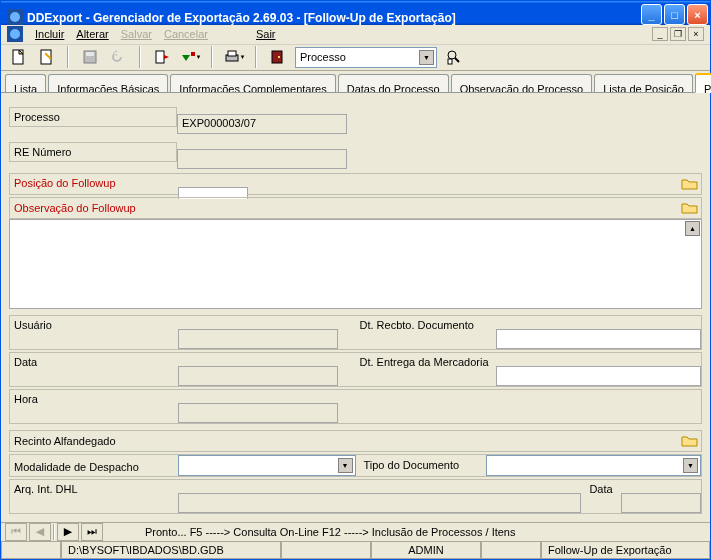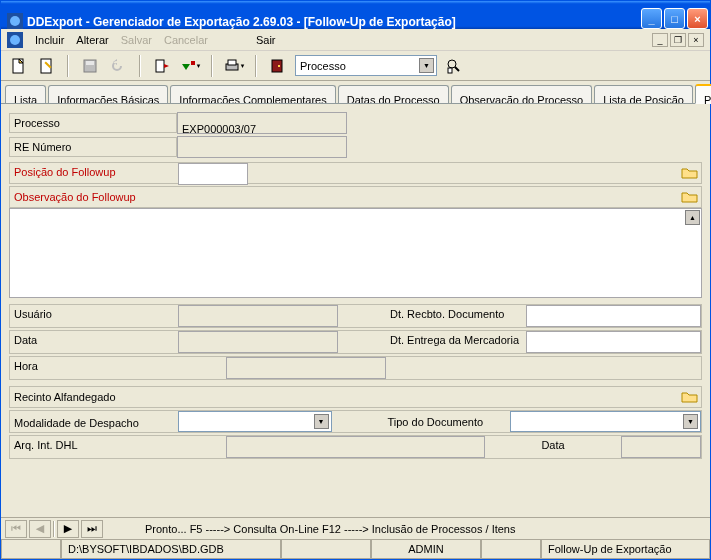--- a/index.html
+++ b/index.html
@@ -5,41 +5,41 @@
 * { box-sizing: border-box; font-family: Tahoma, Arial, sans-serif; font-size: 11px; }
 body { margin: 0; background: #ece9d8; }
 .window { width: 711px; height: 560px; border: 1px solid #0054e3; background: #ece9d8; display: flex; flex-direction: column; }
 .titlebar { height: 28px; background: linear-gradient(to bottom, #3a93ff 0%, #0054e3 10%, #0054e3 90%, #003fb3 100%); display: flex; align-items: flex-end; padding: 0 2px 0 6px; color: #fff; }
 .titlebar .icon-app { width: 16px; height: 16px; margin-right: 4px; }
 .titlebar .title { font-weight: bold; flex: 1; font-size: 12px; white-space: nowrap; }
 .titlebar .winbtns { display: flex; gap: 2px; }
 .titlebar .winbtn { width: 21px; height: 21px; border: 1px solid #fff; border-radius: 3px; display: flex; align-items: center; justify-content: center; font-weight: bold; color: #fff; background: linear-gradient(to bottom, #5aa7ff, #2575e0); }
 .titlebar .winbtn.close { background: linear-gradient(to bottom, #ff9b7b, #e0522c); }
 .menubar { height: 22px; background: #ece9d8; display: flex; align-items: center; padding: 0 6px; gap: 12px; border-bottom: 1px solid #d4d0c8; }
-.menubar .mitem { color: #000; cursor: default; }
+.menubar .mitem { text-decoration: underline; color: #000; cursor: default; }
 .menubar .mitem.disabled { color: #aca899; }
 .menubar .spacer { flex: 1; }
 .mdi-ctrls { display: flex; gap: 2px; }
 .mdi-ctrls .mbtn { width: 16px; height: 14px; border: 1px solid #aca899; background: #ece9d8; font-size: 9px; display: flex; align-items: center; justify-content: center; }
 .toolbar { height: 30px; border-bottom: 1px solid #aca899; display: flex; align-items: center; padding: 0 6px; gap: 6px; }
 .tbtn { width: 22px; height: 22px; display: flex; align-items: center; justify-content: center; }
 .tsep { width: 2px; height: 22px; border-left: 1px solid #aca899; border-right: 1px solid #fff; margin: 0 4px; }
 .combo { height: 21px; width: 142px; background: #fff; border: 1px solid #7f9db9; display: flex; align-items: center; padding: 0 2px 0 4px; }
 .combo .txt { flex: 1; }
 .combo .drop { width: 15px; height: 15px; background: #d4d0c8; border: 1px solid #808080; display: flex; align-items: center; justify-content: center; font-size: 7px; }
 .tabs { display: flex; align-items: flex-end; height: 22px; background: #ece9d8; padding: 2px 4px 0 4px; }
 .tab { border: 1px solid #919b9c; border-bottom: none; padding: 8px 8px; background: #f4f3ee; margin-right: 2px; border-radius: 3px 3px 0 0; cursor: default; height: 18px; white-space: nowrap; }
 .tab.active { background: #fcfcfa; height: 20px; font-weight: normal; border-bottom: 1px solid #fcfcfa; margin-bottom: -1px; position: relative; z-index: 2; border-top: 2px solid #ffb700; }
 .pane { flex: 1; background: #ece9d8; border-top: 1px solid #919b9c; padding: 8px; display: flex; flex-direction: column; }
 .row { display: flex; align-items: center; margin-bottom: 2px; gap: 0; }
 .lbl { width: 168px; padding: 3px 4px; border: 1px solid #c0beb0; background: #ece9d8; }
 .lbl.red { color: #c00000; }
-.fld { height: 20px; border: 1px solid #a7a6aa; background: #fff; padding: 10px 4px; }
+.fld { height: 20px; border: 1px solid #a7a6aa; background: #fff; padding: 2px 4px; margin-top: 13px; }
 .fld.ro { background: #ece9d8; }
-.grp { border: 1px solid #c0beb0; background: #ece9d8; gap: 48px; }
+.grp { border: 1px solid #c0beb0; background: #ece9d8; }
 .panel-open { border: 1px solid #c0beb0; position: relative; }
 .panel-open .folder-btn { position: absolute; right: 2px; top: 2px; width: 18px; height: 16px; }
 .textarea-box { border: 1px solid #a7a6aa; background: #fff; position: relative; height: 90px; }
 .textarea-box .scrollup { position: absolute; right: 1px; top: 1px; width: 15px; height: 15px; background: #d4d0c8; border: 1px solid #808080; display:flex;align-items:center;justify-content:center;font-size:7px; }
 .navbar { height: 22px; border-top: 1px solid #aca899; display: flex; align-items: center; padding: 0 4px; gap: 2px; }
 .navbtn { width: 22px; height: 18px; border: 1px solid #aca899; background: #ece9d8; display:flex; align-items:center; justify-content:center; }
 .navbtn.disabled { color: #aca899; }
 .navsep { width: 2px; height: 16px; border-left: 1px solid #aca899; border-right:1px solid #fff; }
 .status-hint { flex: 1; text-align: left; padding-left: 40px; white-space: nowrap; }
 .statusbar { height: 20px; border-top: 1px solid #aca899; display: flex; align-items: stretch; }

